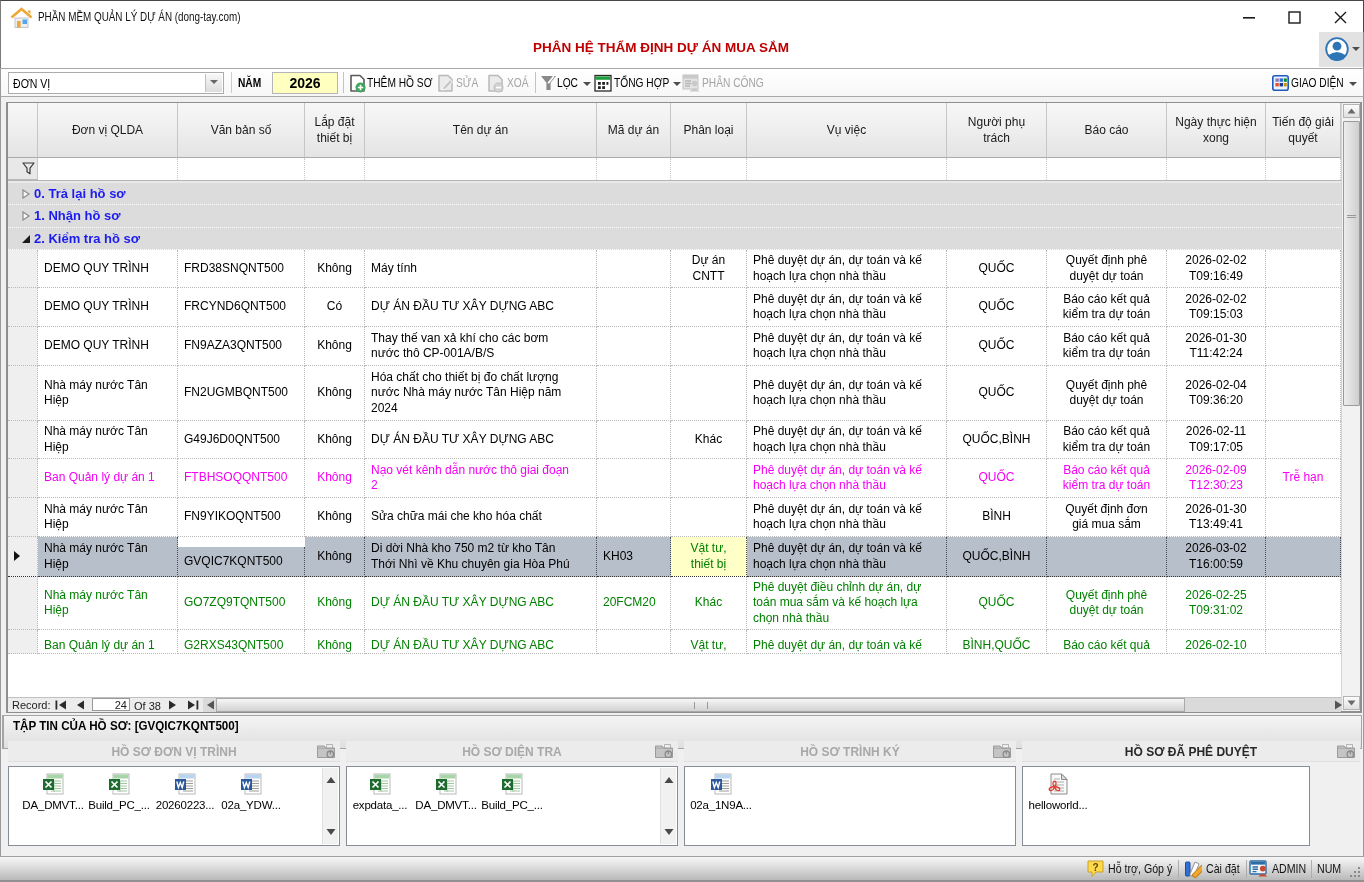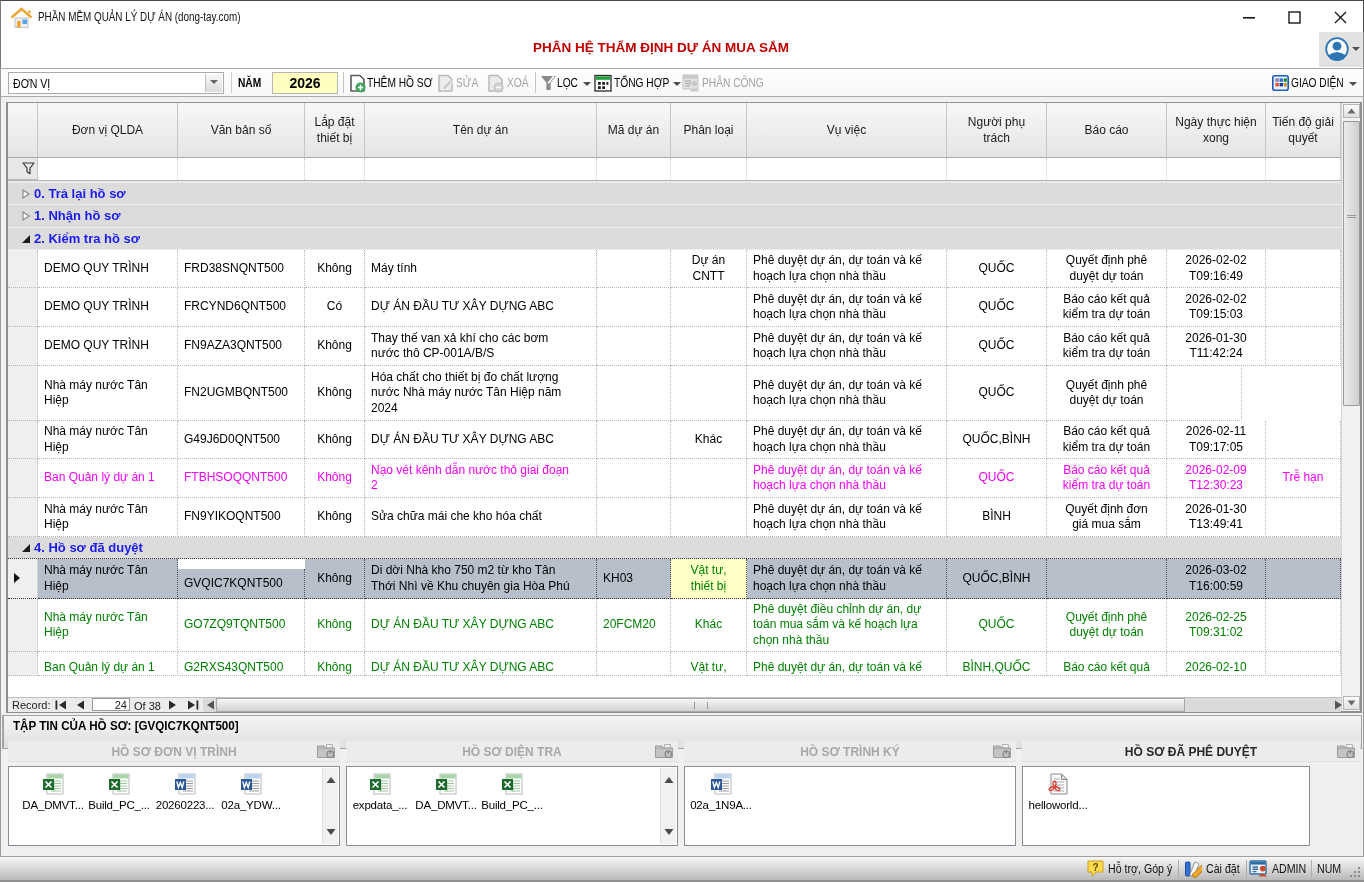--- a/index.html
+++ b/index.html
@@ -353,20 +353,23 @@
         </div>
         <div class="c " style="width:200px;">
           <span style="width:100%;">Phê duyệt dự án, dự toán và kế<br>hoạch lựa chọn nhà thầu</span>
         </div>
         <div class="c cc" style="width:100px;">
           <span style="width:100%;">QUỐC</span>
         </div>
         <div class="c cc" style="width:120px;">
           <span style="width:100%;">Quyết định phê<br>duyệt dự toán</span>
         </div>
+        <div class="c cc" style="width:99px;">
+          <span style="width:100%;">2026-02-04<br>T09:36:20</span>
+        </div>
         <div class="c cc" style="width:75px;">
           <span style="width:100%;"></span>
         </div>
       </div>
 <div class="row " style="height:38px;">
         <div class="ind" style="width:30px;height:38px;"></div>
         <div class="c " style="width:140px;">
           <span style="width:100%;">Nhà máy nước Tân<br>Hiệp</span>
         </div>
         <div class="c " style="width:127px;">
@@ -464,26 +467,20 @@
         </div>
         <div class="c cc" style="width:120px;">
           <span style="width:100%;">Quyết định đơn<br>giá mua sắm</span>
         </div>
         <div class="c cc" style="width:99px;">
           <span style="width:100%;">2026-01-30<br>T13:49:41</span>
         </div>
         <div class="c cc" style="width:75px;">
           <span style="width:100%;"></span>
         </div>
-      </div>
-<div class="grp" style="height:22px;border-bottom:1px dotted #3a3a3a;">
-        <svg class="abs" style="left:13px;top:6px;" width="10" height="10" viewBox="0 0 10 10">
-          <polygon points="9,1 9,9 1,9" fill="#1c1c1c"></polygon>
-        </svg>
-        <span>4. Hồ sơ đã duyệt</span>
       </div>
 <div class="row sel" style="height:40px;">
         <div class="ind" style="width:30px;height:40px;">
           <svg class="abs" style="left:5px;top:13px;" width="8" height="12" viewBox="0 0 8 12">
             <polygon points="1,1 7,6 1,11" fill="#111"></polygon>
           </svg>
         </div>
         <div class="c " style="width:140px;">
           <span style="width:100%;">Nhà máy nước Tân<br>Hiệp</span>
         </div>

